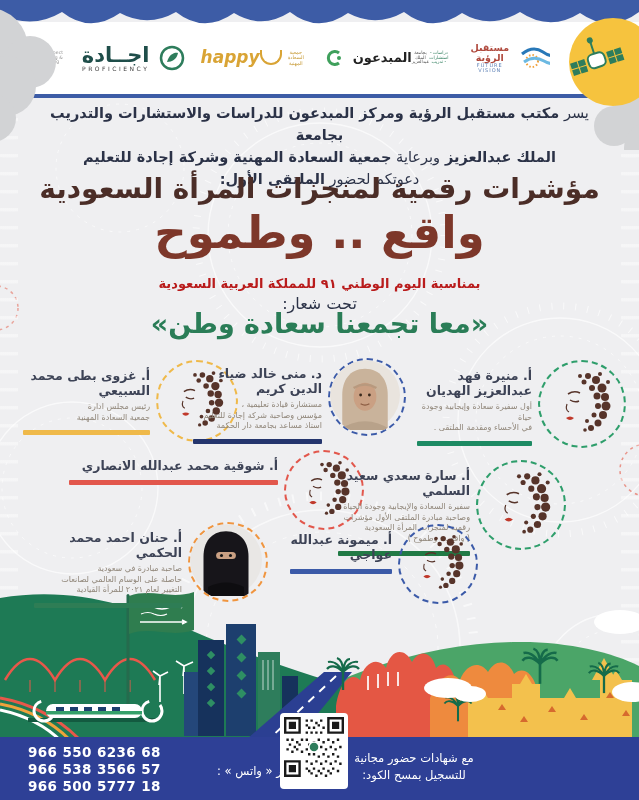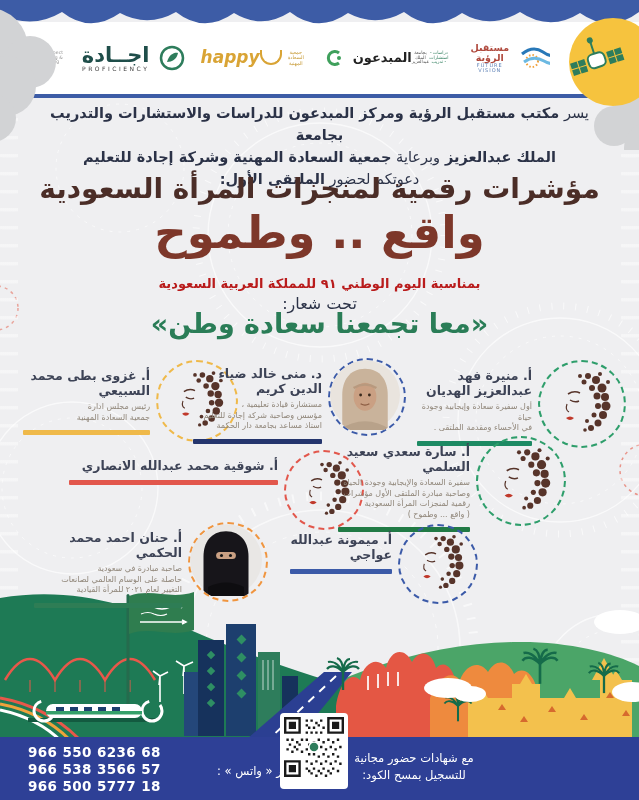--- a/index.html
+++ b/index.html
@@ -335,21 +335,21 @@
             <circle cx="68" cy="20" r="2"></circle>
           </g>
           <path d="M28 32 q6 -4 12 -1" stroke="#57342a" fill="none" stroke-width="1.6"></path>
           <path d="M30 38 q5 3 9 1" stroke="#57342a" fill="none" stroke-width="1.4"></path>
           <path d="M27 42 q-2 6 2 8" stroke="#57342a" fill="none" stroke-width="1.2"></path>
           <path d="M26 56 q4 -3 8 0 q-4 4 -8 0" fill="#c0392b"></path>
         </svg>
     </div>
   </div>
 
-  <div class="abs speaker" style="left:332px;top:436px;width:234px">
+  <div class="abs speaker" style="left:332px;top:460px;width:234px">
     <div class="sp-text">
       <div class="sp-name">أ. سارة سعدي سعيد السلمي</div>
       <div class="sp-desc pre">سفيرة السعادة والإيجابية وجودة الحياة
 وصاحبة مبادرة الملتقى الأول مؤشرات
 رقمية لمنجزات المرأة السعودية
 ( واقع ... وطموح )</div>
       <div class="sp-bar" style="background: rgb(33, 122, 69);"></div>
     </div>
     <div class="sp-avatar" style="width: 86px; height: 86px; border-color: rgb(46, 158, 107);">
       <svg viewBox="0 0 80 80" width="82" height="82">

